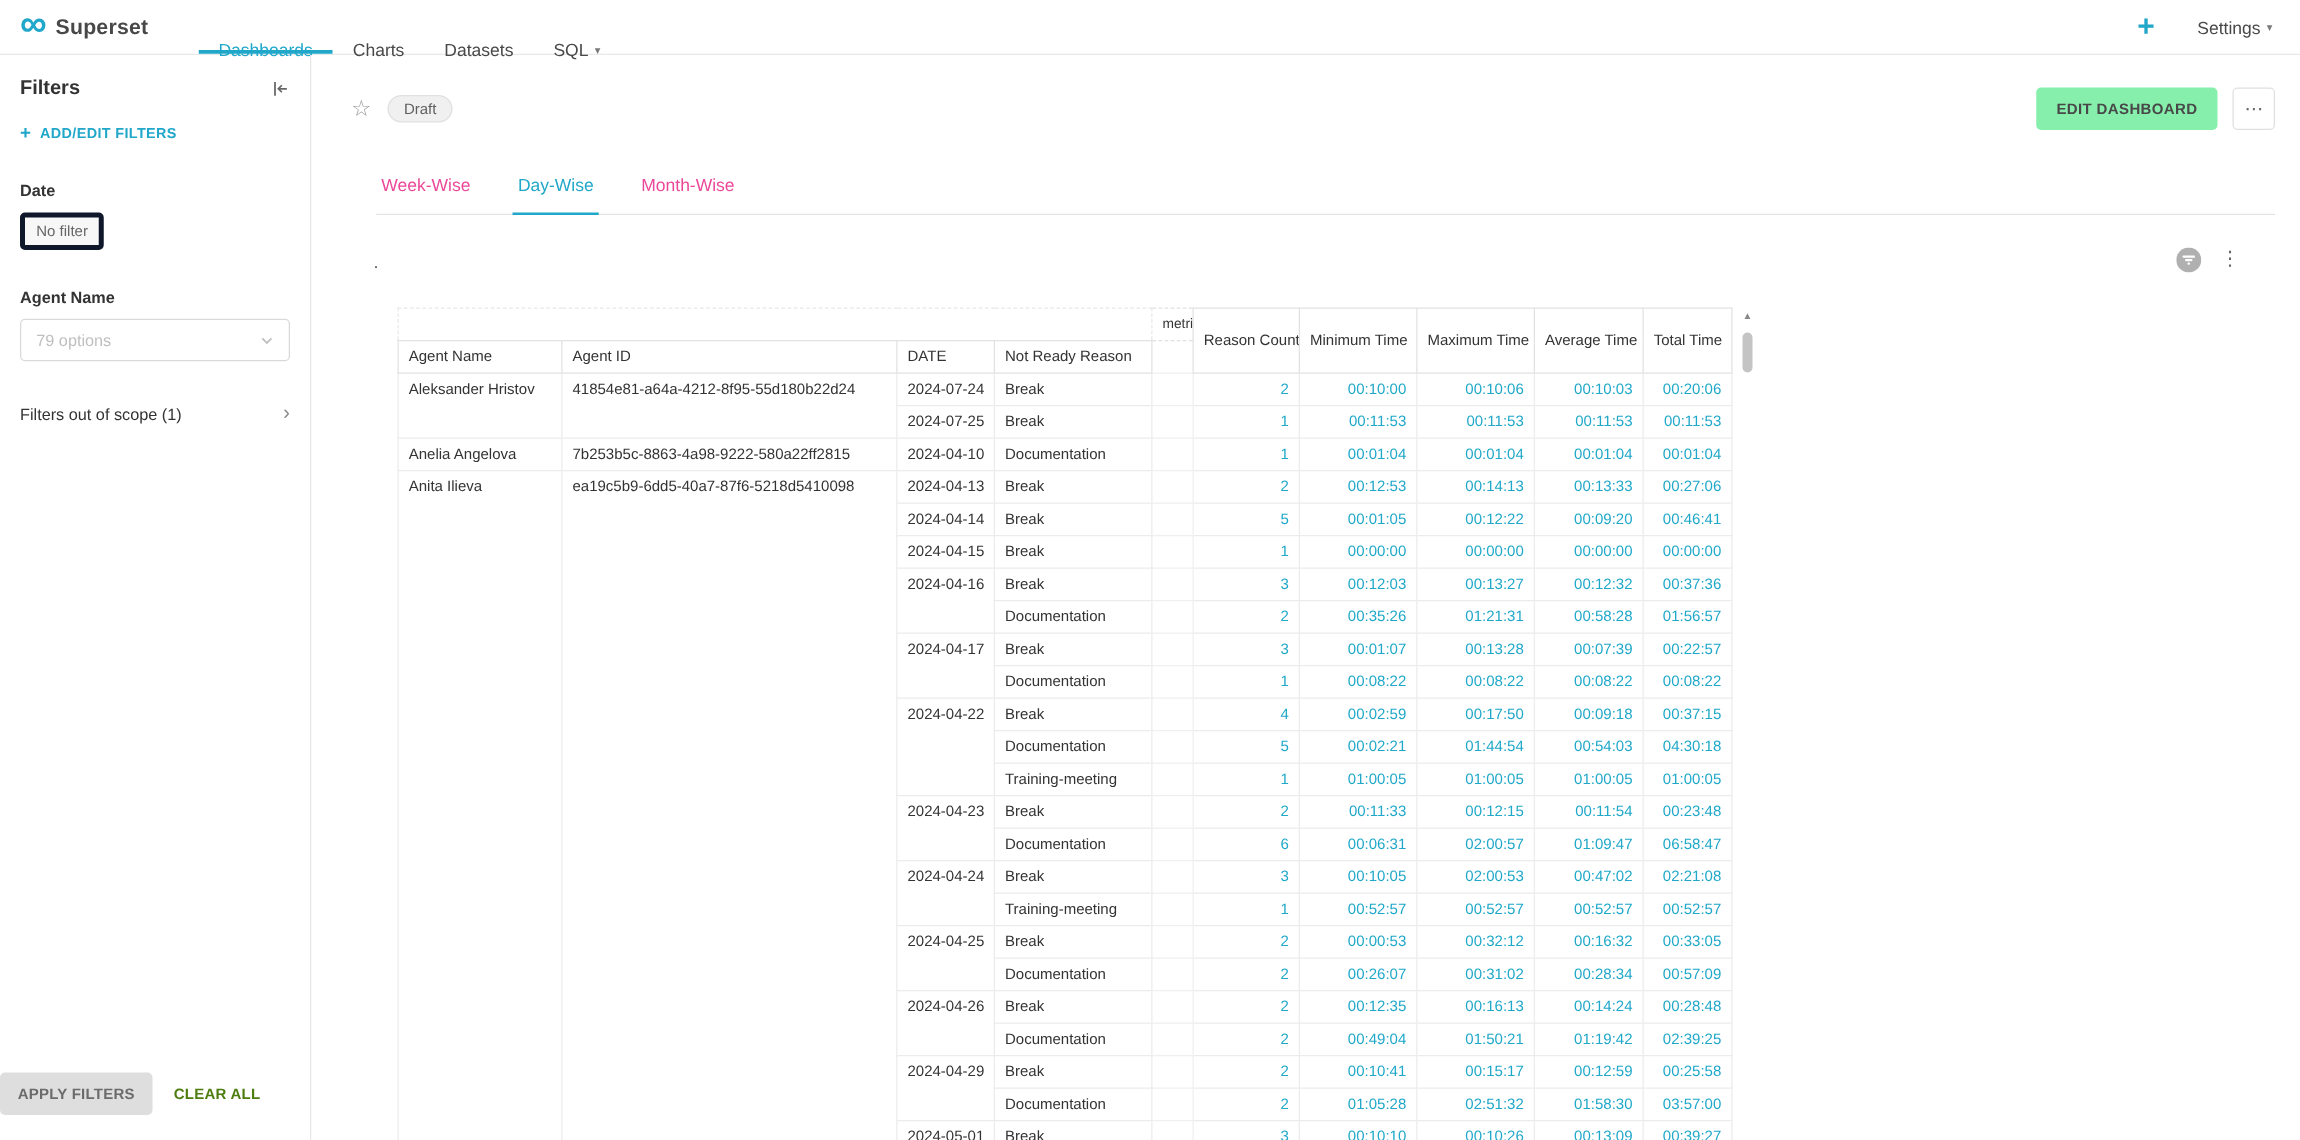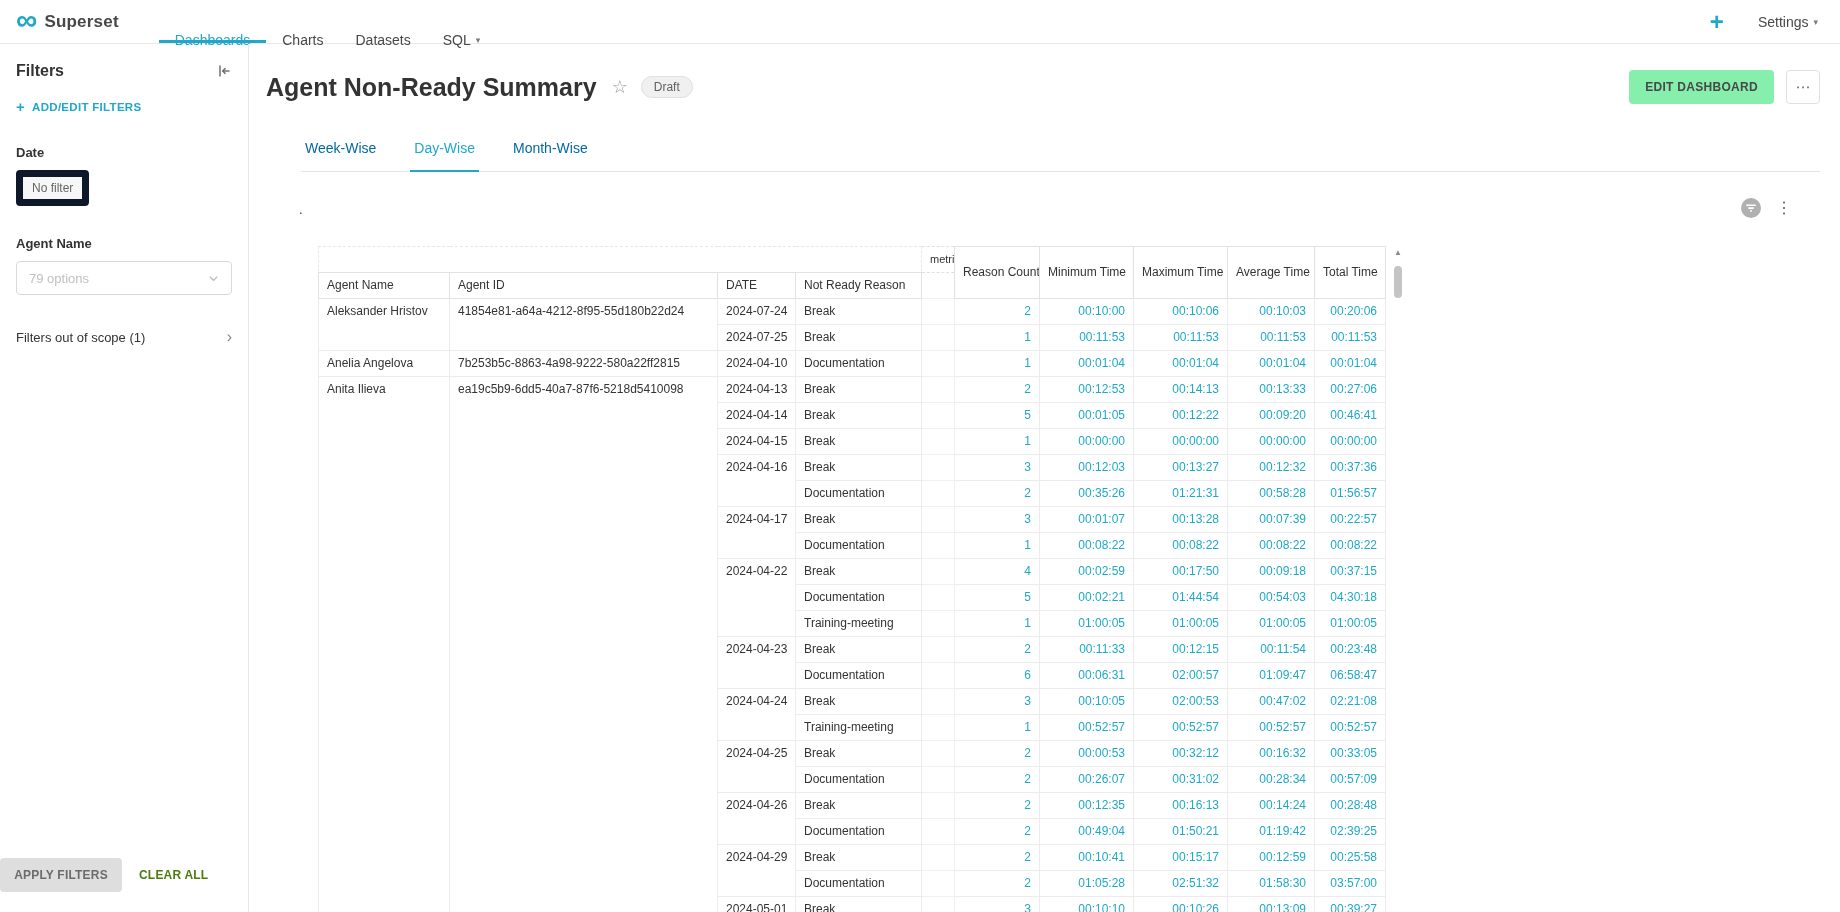--- a/index.html
+++ b/index.html
@@ -36,40 +36,40 @@
   .sidebar {
     width:249px; min-width:249px; border-right:1px solid #e8e8e8;
     position:relative; padding:18px 16px;
   }
   .f-head { display:flex; justify-content:space-between; align-items:center;gap:24px; }
   .f-title { font-size:16px; font-weight:600; color:#333; }
   .collapse-btn { cursor:pointer; display:flex; align-items:center; }
   .addedit { margin-top:18px; color:#20a7c9; font-size:11.5px; font-weight:600; letter-spacing:.3px; display:flex; gap:7px; align-items:center; cursor:pointer; }
   .addedit .plus-sm { font-size:15px; font-weight:700; }
   .f-label { margin-top:30px; font-size:13px; font-weight:600; color:#333; }
-  .chip { display:inline-block; margin-top:10px; background:#f7f7f7; border:7px solid #0f172a; border-radius:4px; padding:4px 9px; font-size:12px; color:#666; cursor:pointer; }
+  .chip { display:inline-block; margin-top:10px; background:#f7f7f7; border:4px solid #0f172a; border-radius:4px; padding:4px 9px; font-size:12px; color:#666; cursor:pointer; }
   .select { margin-top:10px; height:34px; border:1px solid #d9d9d9; border-radius:4px; display:flex; align-items:center; justify-content:space-between; padding:0 12px; color:#bfbfbf; font-size:13px; background:#fff; cursor:pointer; }
   .scope-row { margin-top:34px; display:flex; justify-content:space-between; align-items:center; font-size:13px; color:#333; cursor:pointer; }
   .chev-r { color:#888; font-size:16px; line-height:1; }
   .sidebar-bottom { position:absolute; left:0; right:16px; bottom:20px; display:flex; flex-direction:row; align-items:center; gap:17px; }
   .apply-btn { width:122px; height:34px; background:#dedede; color:#6b6b6b; font-size:12px; font-weight:700; border:none; border-radius:4px; letter-spacing:.2px; cursor:pointer; }
   .clear-all { font-size:12px; font-weight:700; color:#4d7c0f; letter-spacing:.2px; cursor:pointer; }
 
   
   .main { flex:1; min-width:0; display:flex; flex-direction:column; }
   .dash-header { display:flex; align-items:center; padding:26px 20px 0 17px; }
   .dash-title { font-size:25px; font-weight:600; color:#333; margin:0; line-height:30px; }
   .star { color:#999; font-size:18px; margin-left:15px; cursor:pointer; }
   .badge { margin-left:13px; background:#f0f0f0; border:1px solid #e0e0e0; color:#5f5f5f; font-size:12px; border-radius:11px; padding:3px 12px; }
   .header-right { margin-left:auto; display:flex; align-items:center; gap:12px; }
   .edit-btn { background:#86efac; border:none; border-radius:4px; color:#484848; font-size:12px; font-weight:700; padding:10px 16px; letter-spacing:.3px; cursor:pointer; }
   .more-btn { width:34px; height:34px; background:#fff; border:1px solid #e0e0e0; border-radius:4px; color:#666; font-size:15px; display:flex; align-items:center; justify-content:center; cursor:pointer; }
 
   .tabs-row { margin:36px 20px 0 52px; border-bottom:1px solid #e4e4e4; display:flex; }
-  .tab { font-size:14px; color:#0369a1; padding:0 4px 14px 4px; margin-right:30px; cursor:pointer; border-bottom:2px solid transparent; margin-bottom:-1px; }
+  .tab { font-size:14px; color:#ec4899; padding:0 4px 14px 4px; margin-right:30px; cursor:pointer; border-bottom:2px solid transparent; margin-bottom:-1px; }
   .tab.active { color:#20a7c9; border-bottom-color:#20a7c9; }
 
   .chart-area { position:relative; flex:1; overflow:hidden; padding-left:69px; }
   .chart-title { position:absolute; left:50px; top:30px; font-size:13px; color:#333; }
   .chart-icons { position:absolute; right:48px; top:26px; display:flex; align-items:center; gap:15px; }
   .filter-badge { cursor:pointer; display:flex; }
   .kebab { color:#666; font-size:16px; cursor:pointer; line-height:1; }
 
   
   .table-wrap { position:relative; margin-top:74px; width:1095px; }
@@ -158,21 +158,20 @@
     </div>
 
     <div class="sidebar-bottom">
       <button class="apply-btn">APPLY FILTERS</button>
       <span class="clear-all">CLEAR ALL</span>
     </div>
   </div>
 
   <div class="main">
     <div class="dash-header">
-      <h1 class="dash-title">Agent Non-Ready Summary</h1>
       <span class="star">☆</span>
       <span class="badge">Draft</span>
       <div class="header-right">
         <button class="edit-btn">EDIT DASHBOARD</button>
         <div class="more-btn">
           <span>⋯</span>
         </div>
       </div>
     </div>
 

